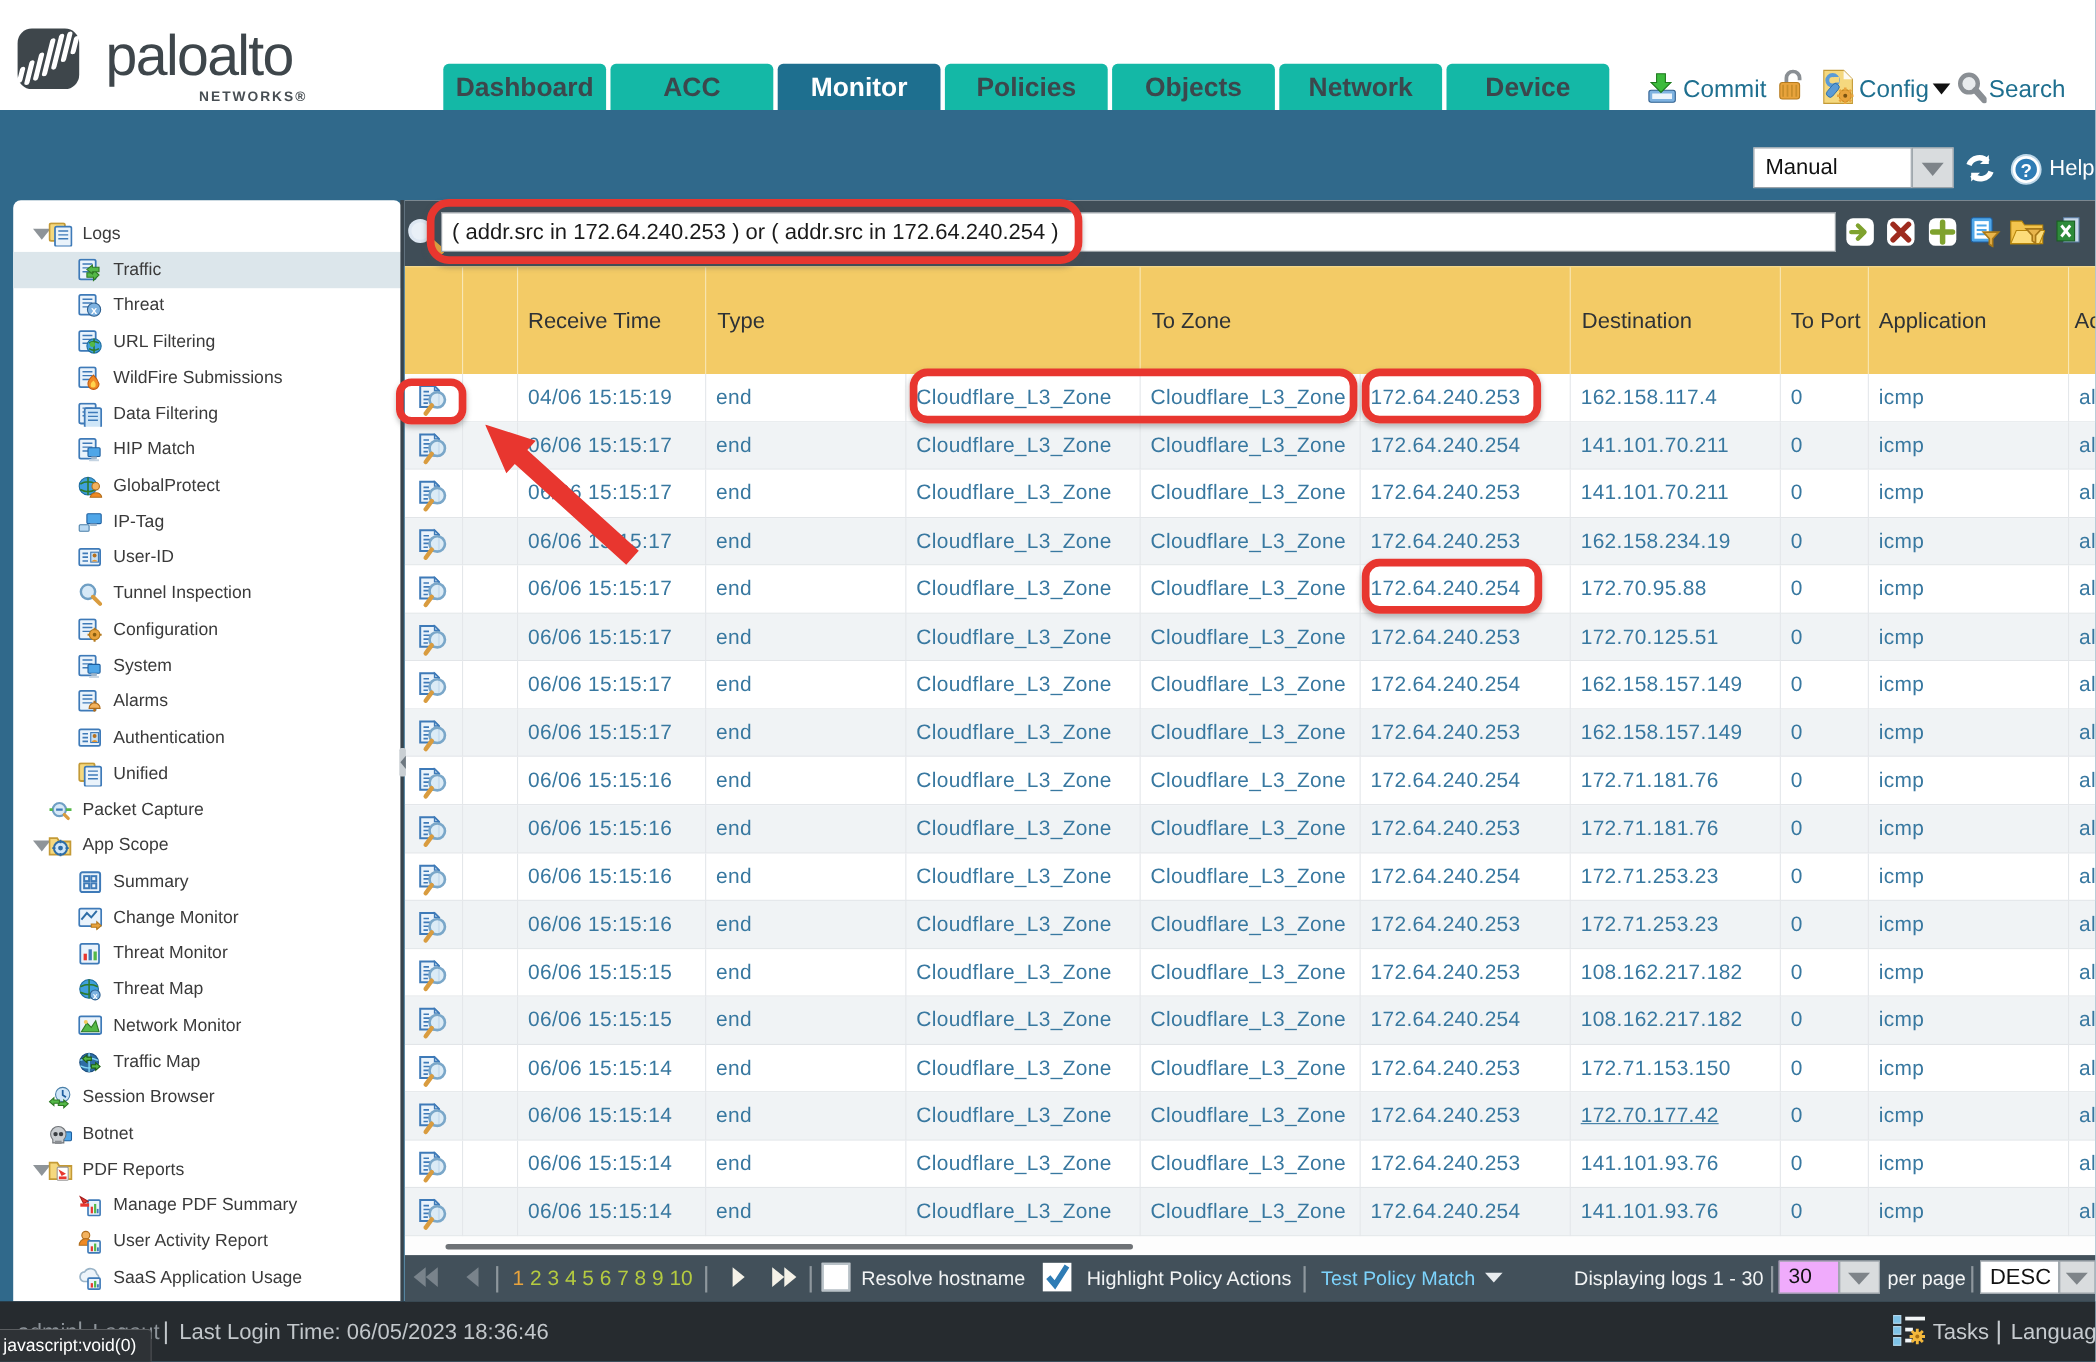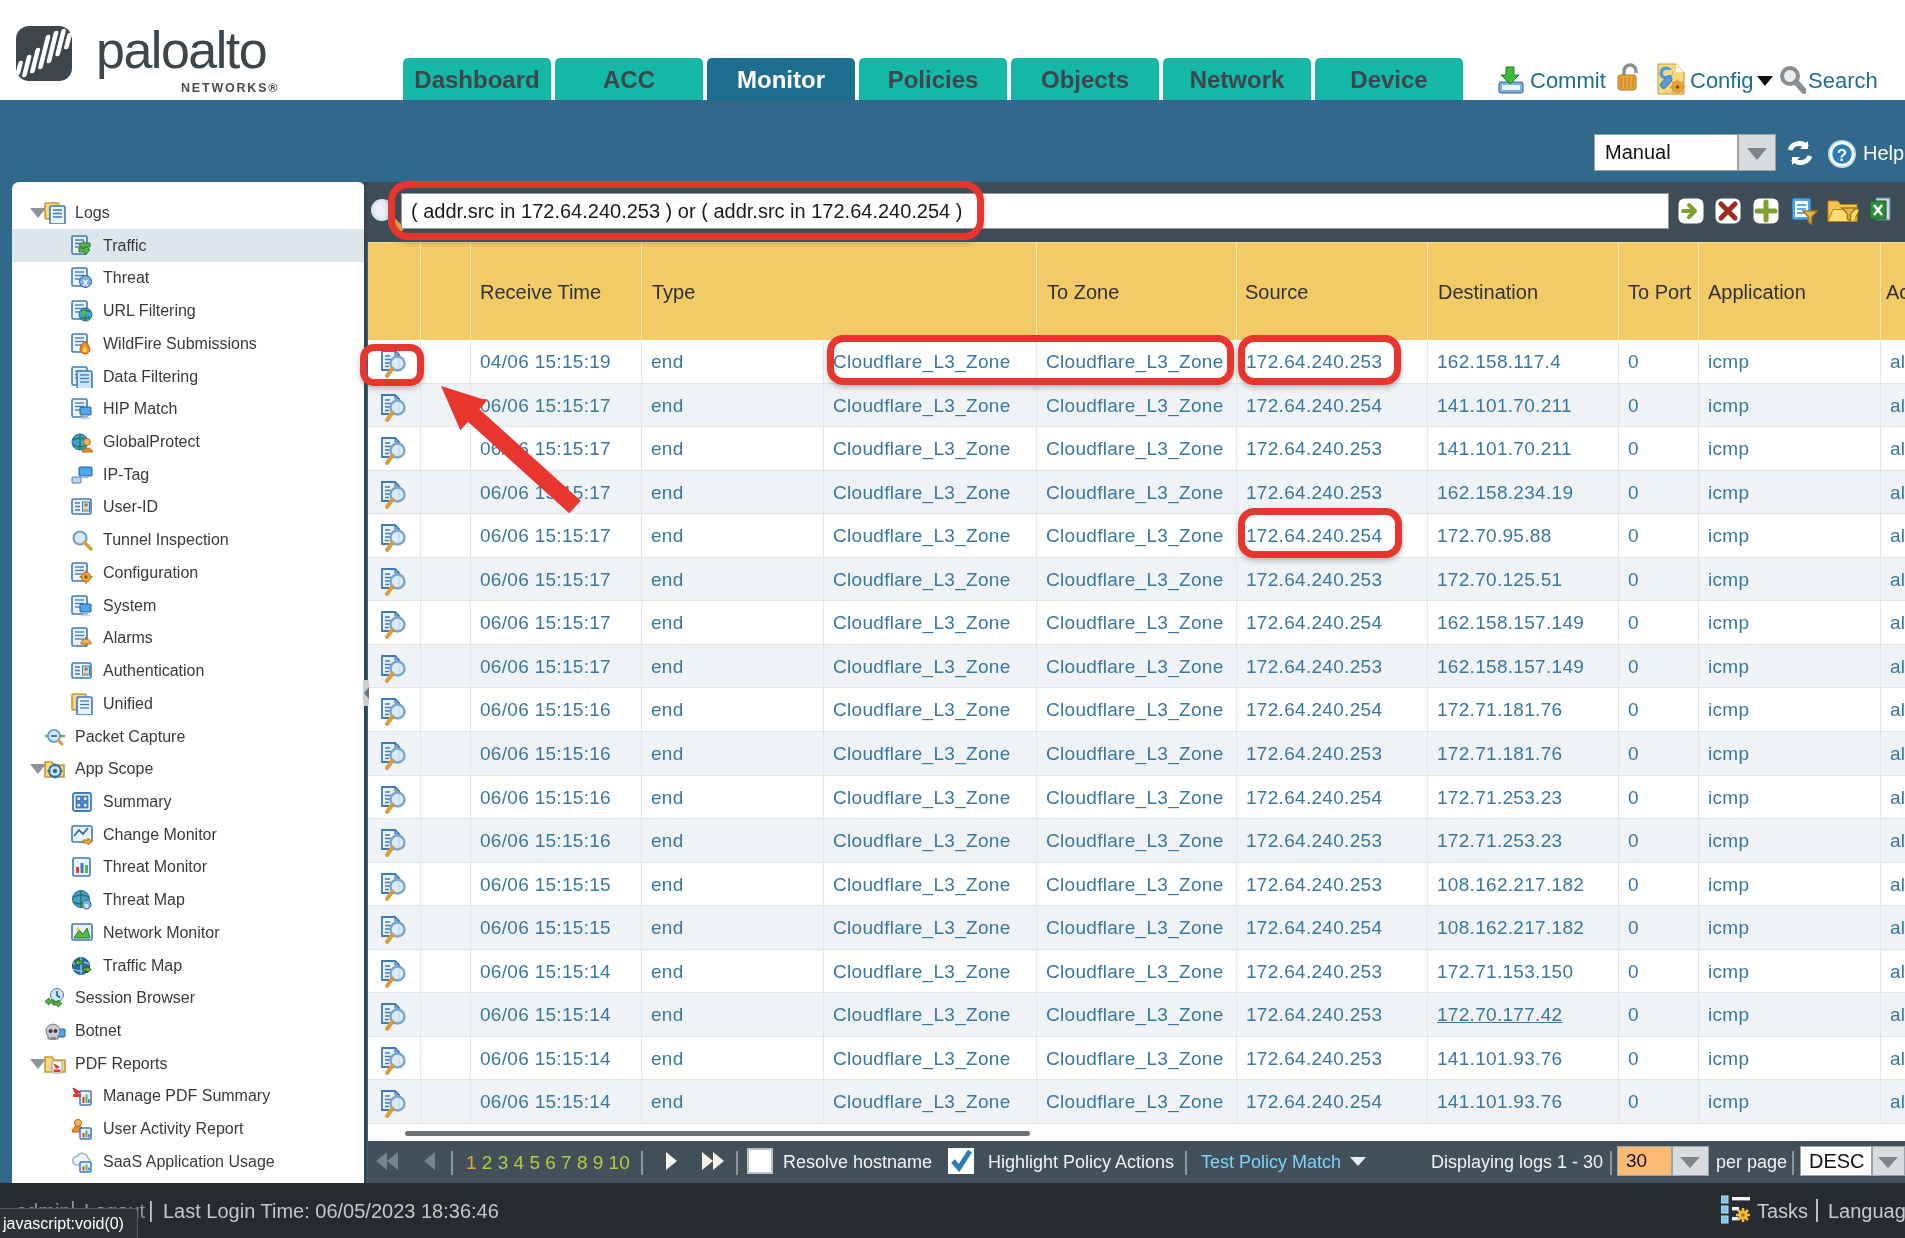--- a/index.html
+++ b/index.html
@@ -457,23 +457,20 @@
       </div>
 <div class="th" style="left:102px;width:171px;">
         <span style="left:9px;">Receive Time</span>
       </div>
 <div class="th" style="left:273px;width:182px;">
         <span style="left:10px;">Type</span>
       </div>
 <div class="th" style="left:668px;width:200px;">
         <span style="left:10px;">To Zone</span>
       </div>
-<div class="th" style="left:868px;width:191px;">
-        <span style="left:8px;">Source</span>
-      </div>
 <div class="th" style="left:1059px;width:191px;">
         <span style="left:10px;">Destination</span>
       </div>
 <div class="th" style="left:1250px;width:80px;">
         <span style="left:9px;">To Port</span>
       </div>
 <div class="th" style="left:1330px;width:182px;">
         <span style="left:9px;">Application</span>
       </div>
 <div class="th" style="left:1512px;width:25px;">
@@ -932,21 +929,21 @@
 <svg class="abs" style="left:580px;top:7px" width="26" height="26" viewBox="0 0 26 26">
         <path d="M5 13 l6 7 L22 3" fill="none" stroke="#2E7CB5" stroke-width="5"></path>
       </svg>
 <div class="ptxt" style="left:620px;color:#F2F4F5;">Highlight Policy Actions</div>
 <div class="psep" style="left:817px;"></div>
 <div class="ptxt" style="left:833px;color:#7dd3fc;">Test Policy Match</div>
 <div class="abs" style="left:979px;top:16px;width:0;height:0;border-top:-2px solid transparent;border-bottom:-2px solid transparent;border-right:0px solid #fff;"></div>
 <div class="abs" style="left:982px;top:16px;width:0;height:0;border-left:8px solid transparent;border-right:8px solid transparent;border-top:9px solid #E8ECEF;"></div>
 <div class="ptxt" style="left:1063px;color:#F2F4F5;">Displaying logs 1 - 30</div>
 <div class="psep" style="left:1242px;"></div>
-<div class="abs" style="left:1249px;top:5px;width:55px;height:30px;background:#fdba74;border:1px solid #9aa2a8;font-size:19px;color:#111;line-height:28px;padding-left:8px;">30</div>
+<div class="abs" style="left:1249px;top:5px;width:55px;height:30px;background:#f0abfc;border:1px solid #9aa2a8;font-size:19px;color:#111;line-height:28px;padding-left:8px;">30</div>
 <div class="abs" style="left:1304px;top:5px;width:37px;height:30px;background:#D9DCDE;border:1px solid #9aa2a8;"></div>
 <div class="abs" style="left:1312px;top:16px;width:0;height:0;border-left:10px solid transparent;border-right:10px solid transparent;border-top:11px solid #7E8489;"></div>
 <div class="ptxt" style="left:1348px;color:#F2F4F5;">per page</div>
 <div class="psep" style="left:1424px;"></div>
 <div class="abs" style="left:1432px;top:5px;width:72px;height:30px;background:#fff;border:1px solid #9aa2a8;font-size:20px;color:#111;line-height:28px;padding-left:8px;">DESC</div>
 <div class="abs" style="left:1504px;top:5px;width:33px;height:30px;background:#D9DCDE;border:1px solid #9aa2a8;"></div>
 <div class="abs" style="left:1510px;top:16px;width:0;height:0;border-left:10px solid transparent;border-right:10px solid transparent;border-top:11px solid #7E8489;"></div>
 </div>
 </div>
 <div id="footer">

